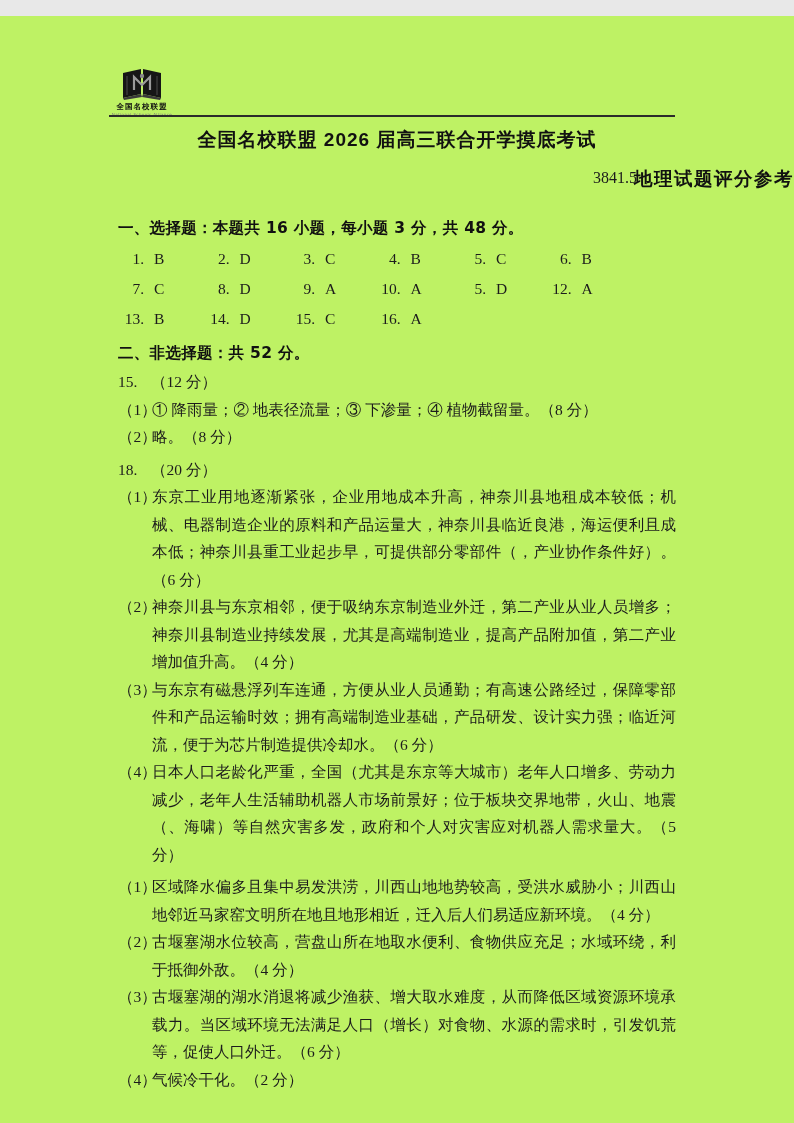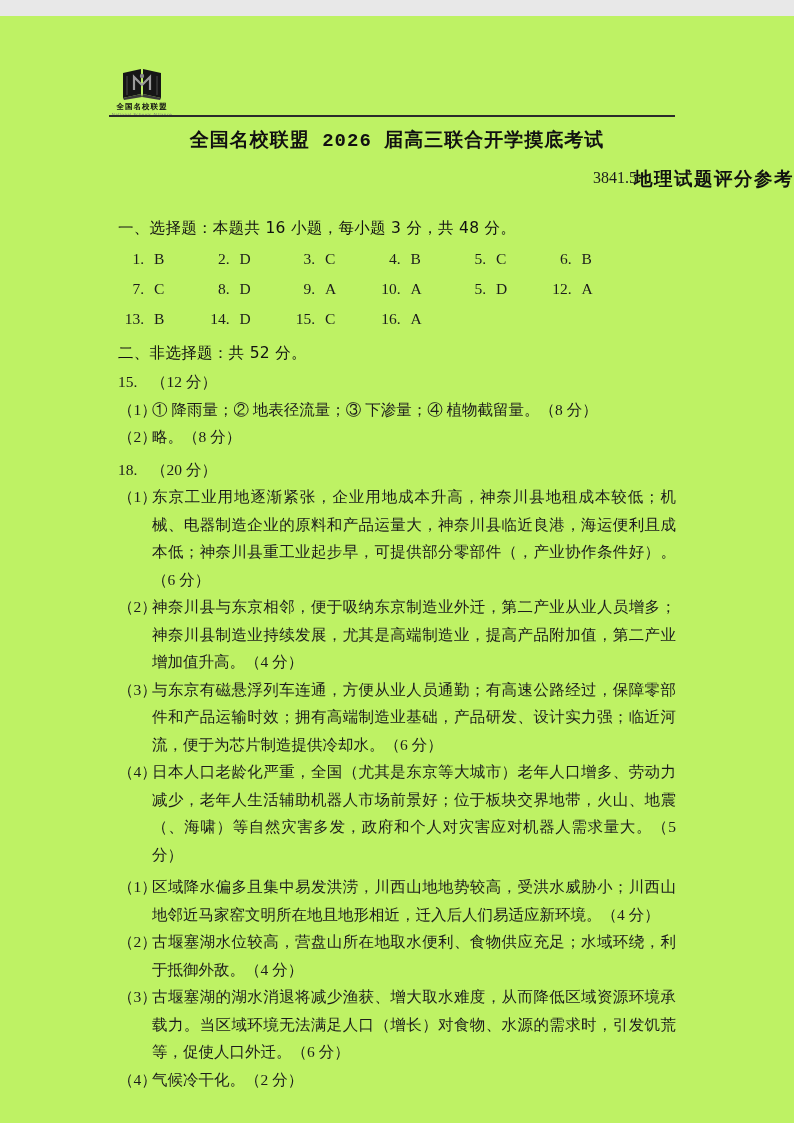--- a/index.html
+++ b/index.html
@@ -30,40 +30,40 @@
     font-size: 4px; color: #777; letter-spacing: 0.4px; white-space: nowrap;
   }
   .header-rule {
     position: absolute; left: 109px; top: 99px;
     width: 566px; height: 2px; background: #2b2b2b;
   }
   
   .doc-title {
     position: absolute; top: 111px; left: 0; width: 100%;
     text-align: center;
-    font-family: Liberation Mono, monospace;
+    font-family: Liberation Sans, sans-serif;
     font-weight: bold; font-size: 19px; letter-spacing: 1px;
     color: #111;
   }
   .subtitle-row { position: absolute; top: 150px; left: 0; width: 100%; height: 26px; }
   .doc-subtitle {
     width: 100%; text-align: right;
     font-family: "DejaVu Sans", "Liberation Sans", sans-serif;
     font-weight: bold; font-size: 18.5px; letter-spacing: 1.5px;
     color: #111;
   }
   .doc-date {
     position: absolute; right: 157px; top: 3px;
     font-size: 16px; font-weight: normal; color: #1c1c1c;
   }
   
   .content { position: absolute; left: 118px; top: 202px; width: 558px; }
   .sec-heading {
     font-family: "DejaVu Sans", "Liberation Sans", sans-serif;
-    font-weight: normal; font-size: 15.5px; line-height: 20px;
+    font-weight: bold; font-size: 15.5px; line-height: 20px;
     color: #111; letter-spacing: 0.3px;
   }
   .ans-grid {
     margin-top: 6px;
     display: grid;
     grid-template-columns: repeat(6, 85.5px);
     line-height: 30px;
     font-size: 15.5px;
   }
   .ans-cell { white-space: nowrap; }

